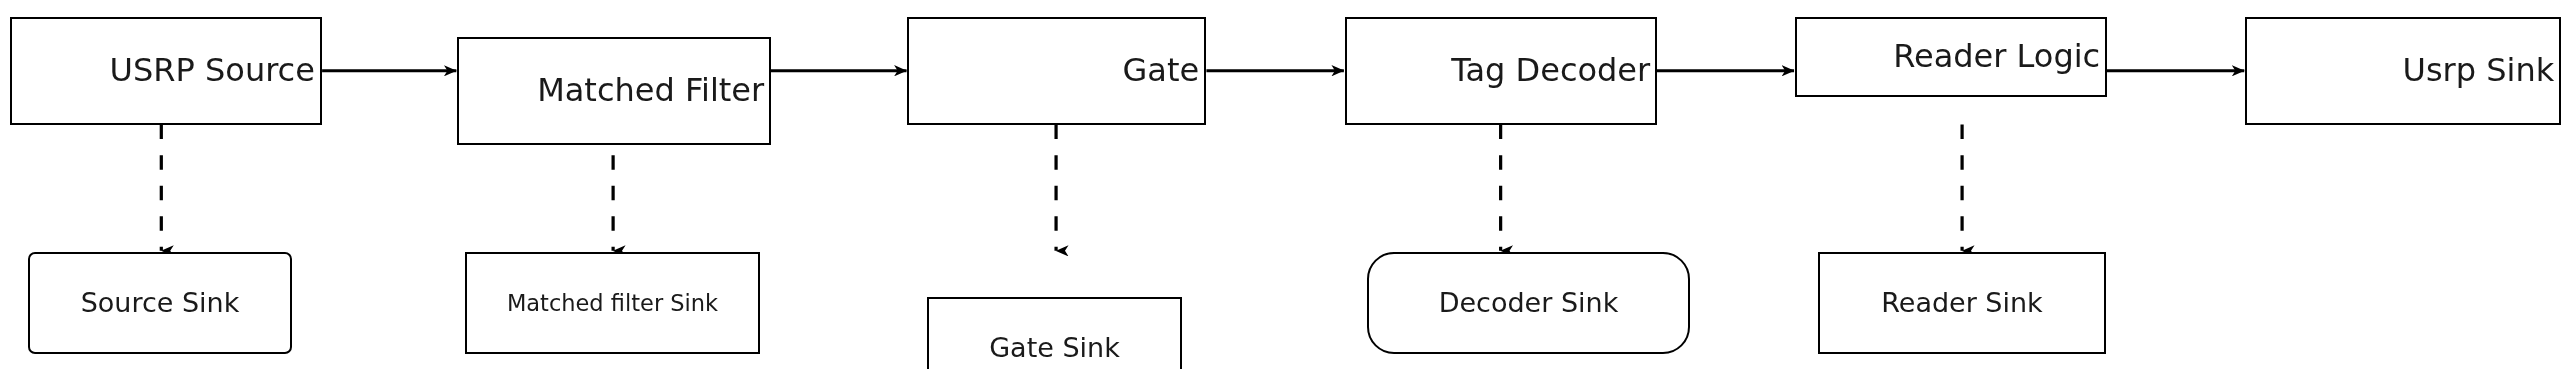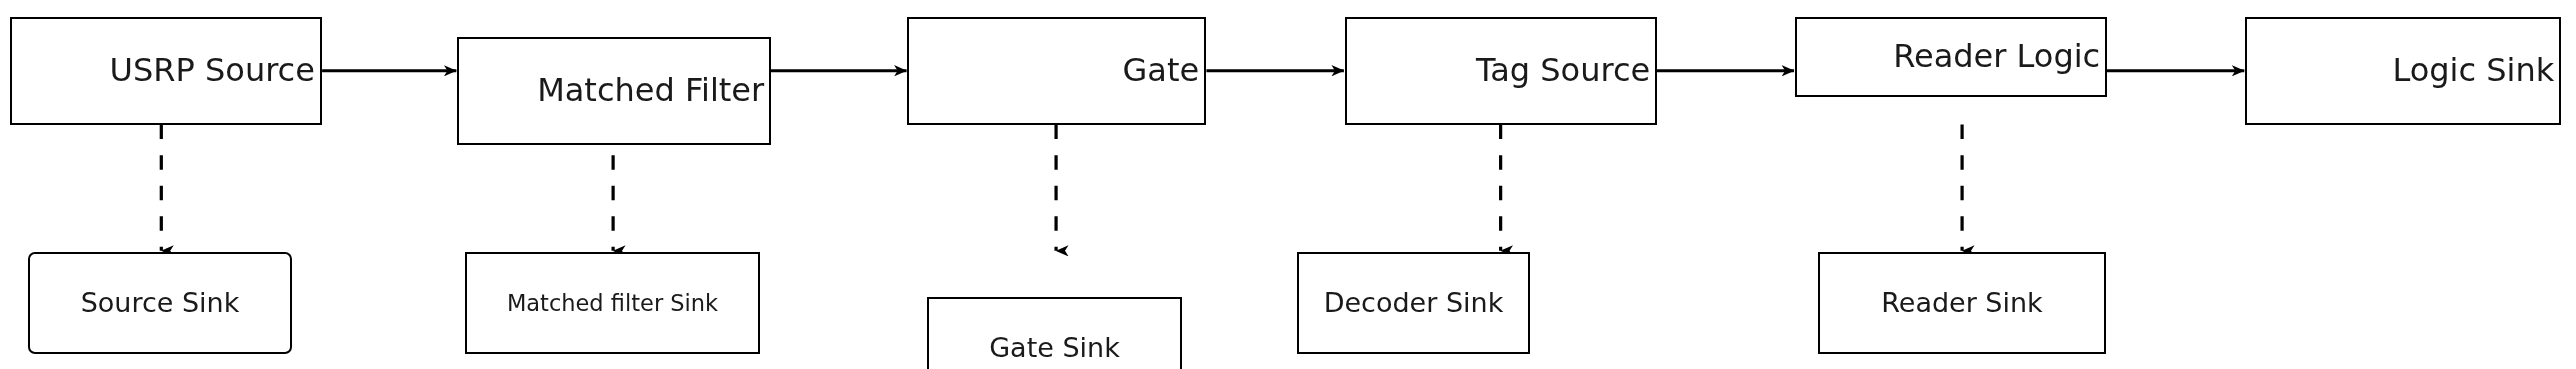--- a/index.html
+++ b/index.html
@@ -85,40 +85,40 @@
       <div class="node primary" style="left: 9.7px; top: 17px; width: 312px; height: 108px;">
         <span class="node-label">USRP Source</span>
       </div>
       <div class="node primary" style="left: 457px; top: 17px; width: 314px; height: 108px; margin-top: 20px;">
         <span class="node-label">Matched Filter</span>
       </div>
       <div class="node primary" style="left: 907px; top: 17px; width: 299px; height: 108px;">
         <span class="node-label">Gate</span>
       </div>
       <div class="node primary" style="left: 1345px; top: 17px; width: 312px; height: 108px;">
-        <span class="node-label">Tag Source</span>
+        <span class="node-label">Tag Decoder</span>
       </div>
       <div class="node primary" style="left: 1795px; top: 17px; width: 312px; height: 80px;">
         <span class="node-label">Reader Logic</span>
       </div>
       <div class="node primary" style="left: 2245px; top: 17px; width: 316px; height: 108px;">
-        <span class="node-label">Logic Sink</span>
+        <span class="node-label">Usrp Sink</span>
       </div>
     </div>
   <div id="sink-nodes">
       <div class="node sink" style="left: 28px; top: 252px; width: 264px; height: 102px; border-radius: 7px;">
         <span class="node-label">Source Sink</span>
       </div>
       <div class="node sink small" style="left: 465px; top: 252px; width: 295px; height: 102px;">
         <span class="node-label">Matched filter Sink</span>
       </div>
       <div class="node sink" style="left: 927px; top: 252px; width: 255px; height: 102px; margin-top: 45px;">
         <span class="node-label">Gate Sink</span>
       </div>
-      <div class="node sink" style="left: 1297px; top: 252px; width: 233px; height: 102px;">
+      <div class="node sink" style="left: 1367px; top: 252px; width: 323px; height: 102px; border-radius: 27px;">
         <span class="node-label">Decoder Sink</span>
       </div>
       <div class="node sink" style="left: 1818px; top: 252px; width: 288px; height: 102px;">
         <span class="node-label">Reader Sink</span>
       </div>
     </div>
 
 </div>
 
 

